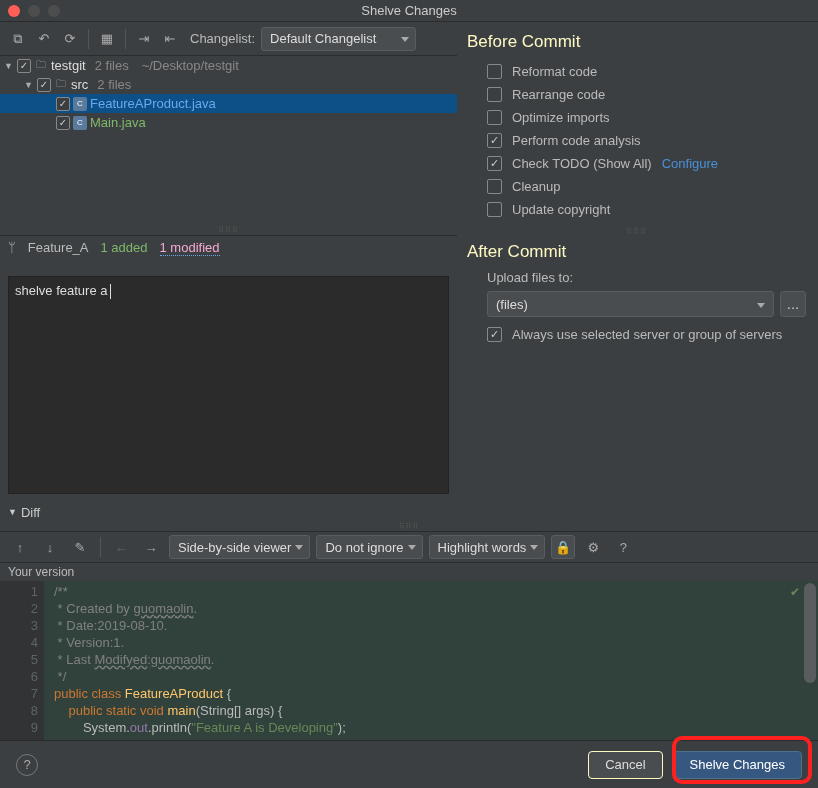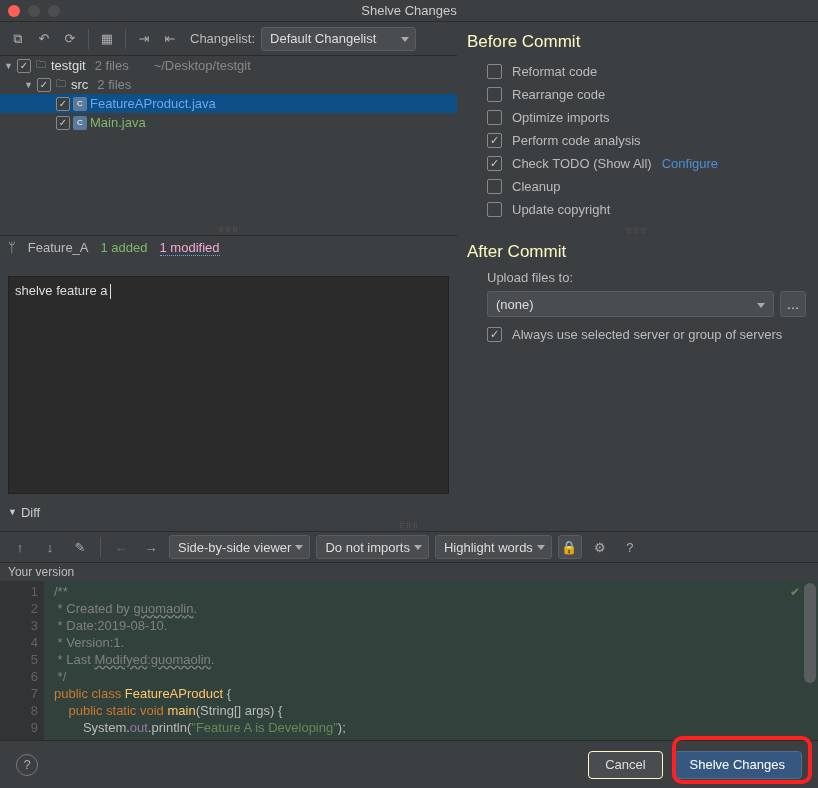--- a/index.html
+++ b/index.html
@@ -22,21 +22,21 @@
   .filetree { flex: 0 0 170px; overflow:auto; background:#3c3f41; }
   .row { display:flex; align-items:center; height:19px; padding-left:4px; gap:3px; }
   .row.selected { background:#0d5088; color:#fff; }
   .tri { width:10px; color:#aaa; font-size:9px; }
   .cbx { width:14px; height:14px; border:1px solid #888; border-radius:2px; display:flex; align-items:center; justify-content:center; background:#3c3f41; }
   .cbx.checked::after { content:"✓"; color:#ccc; font-size:10px; }
   .ficon { width:14px; height:14px; display:flex; align-items:center; justify-content:center; font-size:10px; }
   .folder { color:#bcbcbc; }
   .fname { color:#ddd; }
   .fcount { color:#888; margin-left:6px; }
-  .fpath { color:#888; margin-left:22px; }
+  .fpath { color:#888; margin-left:10px; }
   .java-m { color:#6aa8ee; }
   .java-a { color:#7fb76a; }
   .statusline { height:24px; display:flex; align-items:center; padding:0 8px; gap:12px; border-top:1px solid #2b2b2b;}
   .branch-ic { color:#aaa; }
   .added { color:#7fb76a; }
   .modified { color:#f9a8d4; }
   .dotted-u { border-bottom:1px dotted #6aa8ee; }
   .cm-head { height:22px; display:flex; align-items:center; justify-content:space-between; padding:0 8px; color:#bbb; }
   .clock { color:#aaa; }
   .cm-area { flex:1; background:#2b2b2b; margin:17px 8px 8px 8px; border:1px solid #222; padding:6px; color:#ddd; font-family: Menlo, Consolas, monospace; font-size:13px; position:relative; }
@@ -177,21 +177,21 @@
     <div class="chkrow">
         <span class="chk"></span>
         <span>Update copyright</span>
       </div>
     <div class="grip" style="margin:6px 0">⠿⠿⠿</div>
 
     <div class="sect">After Commit</div>
     <div style="padding-left:20px;color:#bbb;margin-top:6px">Upload files to:</div>
     <div class="uploadrow" style="padding-left:20px">
       <div class="combo2">
-          <span>(none)</span>
+          <span>(files)</span>
         </div>
       <div class="dots-btn">…</div>
     </div>
     <div class="chkrow" style="padding-left:20px;margin-top:6px">
         <span class="chk on"></span>
         <span>Always use selected server or group of servers</span>
       </div>
   </div>
 </div>
 
@@ -204,21 +204,21 @@
   <span class="icbtn">↑</span>
   <span class="icbtn">↓</span>
   <span class="icbtn">✎</span>
   <span class="tb-sep"></span>
   <span class="icbtn" style="opacity:.4">←</span>
   <span class="icbtn">→</span>
   <div class="pill">
       <span>Side-by-side viewer</span>
     </div>
   <div class="pill">
-      <span>Do not imports</span>
+      <span>Do not ignore</span>
     </div>
   <div class="pill">
       <span>Highlight words</span>
     </div>
   <span class="icbtn" style="background:#4a4d4f;border:1px solid #5a5d5f;border-radius:3px">🔒</span>
   <span class="icbtn">⚙</span>
   <span class="icbtn">?</span>
 </div>
 <div class="yourver">Your version</div>
 <div class="code">

